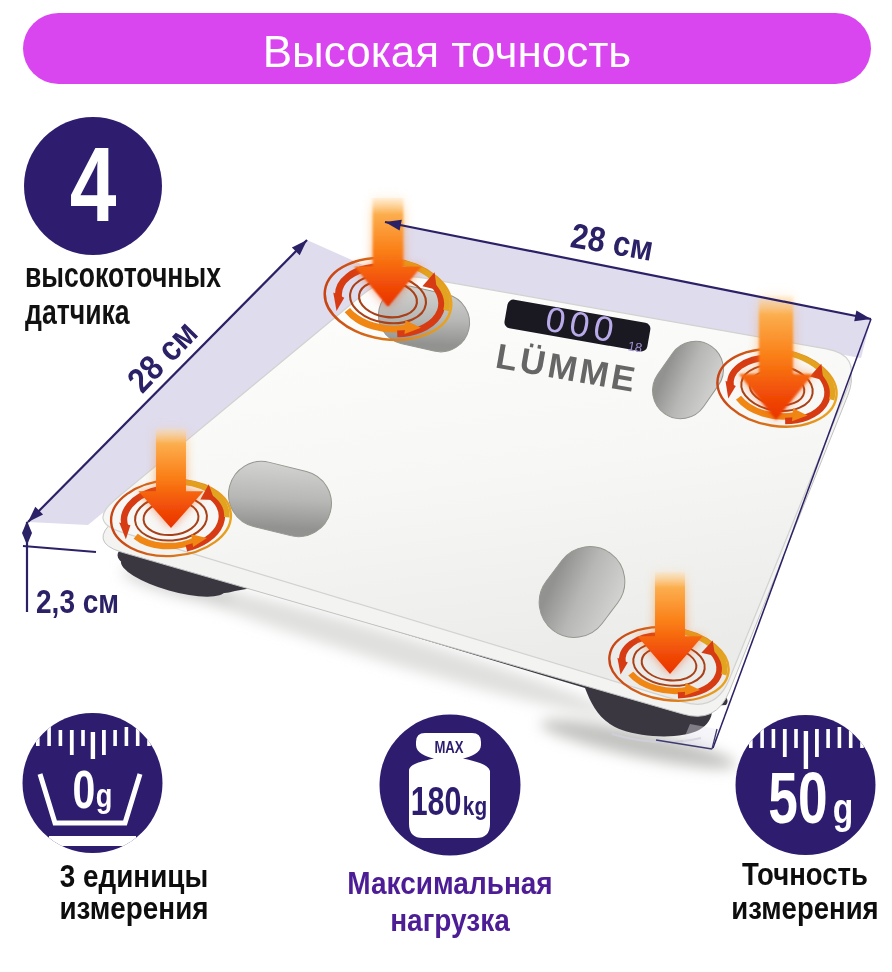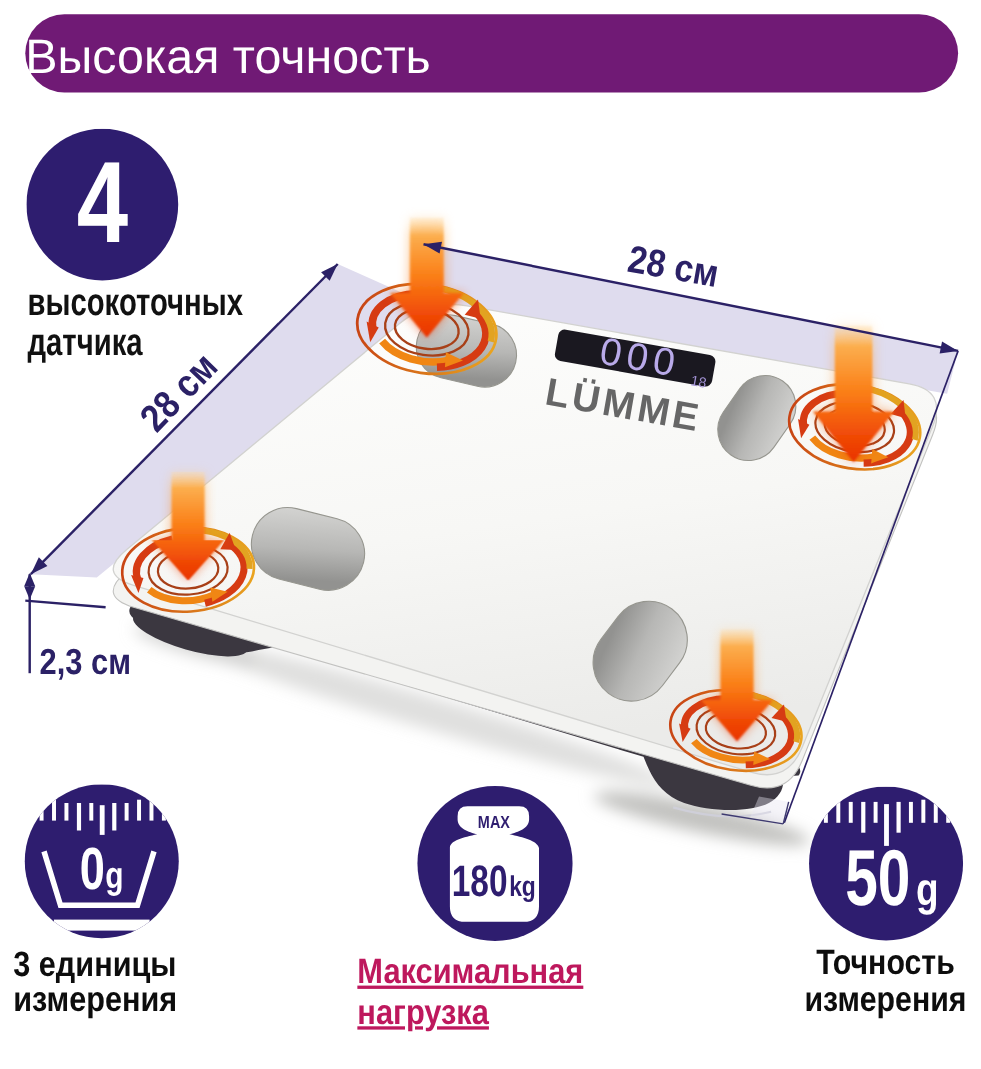--- a/index.html
+++ b/index.html
@@ -160,21 +160,21 @@
       <text x="612" y="254" font-size="35" font-weight="bold" fill="#2b2166" text-anchor="middle" transform="translate(612 0) scale(0.88 1) translate(-612 0)">28 см</text>
     </g>
 
 <g transform="rotate(-46 163 357)">
       <text x="163" y="368" font-size="35" font-weight="bold" fill="#2b2166" text-anchor="middle" transform="translate(163 0) scale(0.88 1) translate(-163 0)">28 см</text>
     </g>
 
 <text x="36" y="613" font-size="33" font-weight="bold" fill="#2b2166" transform="translate(36 0) scale(0.85 1) translate(-36 0)">2,3 см</text>
 </svg>
 
-<div class="abs" style="left:23px;top:13px;width:848px;height:71px;border-radius:36px;background:#701a75;color:#fff;font-size:44px;text-align:left;line-height:78px;">Высокая точность</div>
+<div class="abs" style="left:23px;top:13px;width:848px;height:71px;border-radius:36px;background:#d946ef;color:#fff;font-size:44px;text-align:center;line-height:78px;">Высокая точность</div>
 
 <div class="abs" style="left:24px;top:117px;width:138px;height:138px;border-radius:50%;background:#2e1d6f;color:#fff;font-size:105px;font-weight:bold;text-align:center;line-height:136px;"><span style="display:inline-block;transform:scaleX(0.8)">4</span></div>
 
 <div class="abs" style="left:25px;top:256px;font-size:35px;font-weight:bold;color:#111;line-height:37px;transform:scaleX(0.76);transform-origin:left top;">высокоточных<br>датчика</div>
 
 <svg class="abs" style="left:22px;top:713px" width="141" height="141" viewBox="0 0 141 141">
   <defs>
       <clipPath id="c1">
         <circle cx="70.5" cy="70" r="70"></circle>
       </clipPath>
@@ -194,37 +194,37 @@
     <rect x="125.2" y="6" width="3.6" height="27"></rect>
     <rect x="27" y="123" width="87" height="10"></rect>
   </g>
   <path d="M 18,61 L 33,110 L 103,110 L 118,61" fill="none" stroke="#fff" stroke-width="5"></path>
   <g fill="#fff" font-weight="bold">
     <text x="62" y="95" font-size="54" text-anchor="middle" transform="translate(62 0) scale(0.76 1) translate(-62 0)">0</text>
     <text x="82" y="94" font-size="34" text-anchor="middle" transform="translate(82 0) scale(0.8 1) translate(-82 0)">g</text>
   </g>
 </svg>
 
-<div class="abs" style="left:0px;top:860px;width:186px;text-align:left;color:#0d0d0d;">
+<div class="abs" style="left:0px;top:860px;width:186px;text-align:center;color:#0d0d0d;padding-left:41px;">
   <div style="font-size:32px;font-weight:bold;line-height:32px;transform:scaleX(0.87);">3 единицы<br>измерения</div>
 </div>
 
 <svg class="abs" style="left:379px;top:714px" width="142" height="142" viewBox="0 0 142 142">
   <circle cx="71" cy="71" r="70.5" fill="#2e1d6f"></circle>
   <g transform="translate(-379 -714)">
     <path d="M 416,742 Q 416,733 425,733 L 472,733 Q 481,733 481,742 L 481,745 C 481,753 471,756.5 463,758.5 C 476,761.5 488,764 490,771 L 490,824 Q 490,838 476,838 L 423,838 Q 409,838 409,824 L 409,771 C 409,764 421,761.5 434,758.5 C 426,756.5 416,753 416,745 Z" fill="#fff"></path>
     <g fill="#2e1d6f" font-weight="bold">
       <text x="449" y="753" font-size="16" text-anchor="middle" transform="translate(449 0) scale(0.82 1) translate(-449 0)">MAX</text>
       <text x="436" y="815" font-size="40" text-anchor="middle" transform="translate(436 0) scale(0.76 1) translate(-436 0)">180</text>
       <text x="475" y="815" font-size="26" text-anchor="middle" transform="translate(475 0) scale(0.8 1) translate(-475 0)">kg</text>
     </g>
   </g>
 </svg>
 
-<div class="abs" style="left:307px;top:865px;width:286px;color:#be185d;text-decoration:underline;">
+<div class="abs" style="left:307px;top:865px;width:286px;text-align:center;color:#4c1d95;">
   <div style="font-size:32px;font-weight:bold;line-height:37px;transform:scaleX(0.875);">Максимальная<br>нагрузка</div>
 </div>
 
 <svg class="abs" style="left:735px;top:715px" width="141" height="141" viewBox="0 0 141 141">
   <defs>
       <clipPath id="c3">
         <circle cx="70.5" cy="70" r="70"></circle>
       </clipPath>
     </defs>
   <circle cx="70.5" cy="70" r="70" fill="#2e1d6f"></circle>

